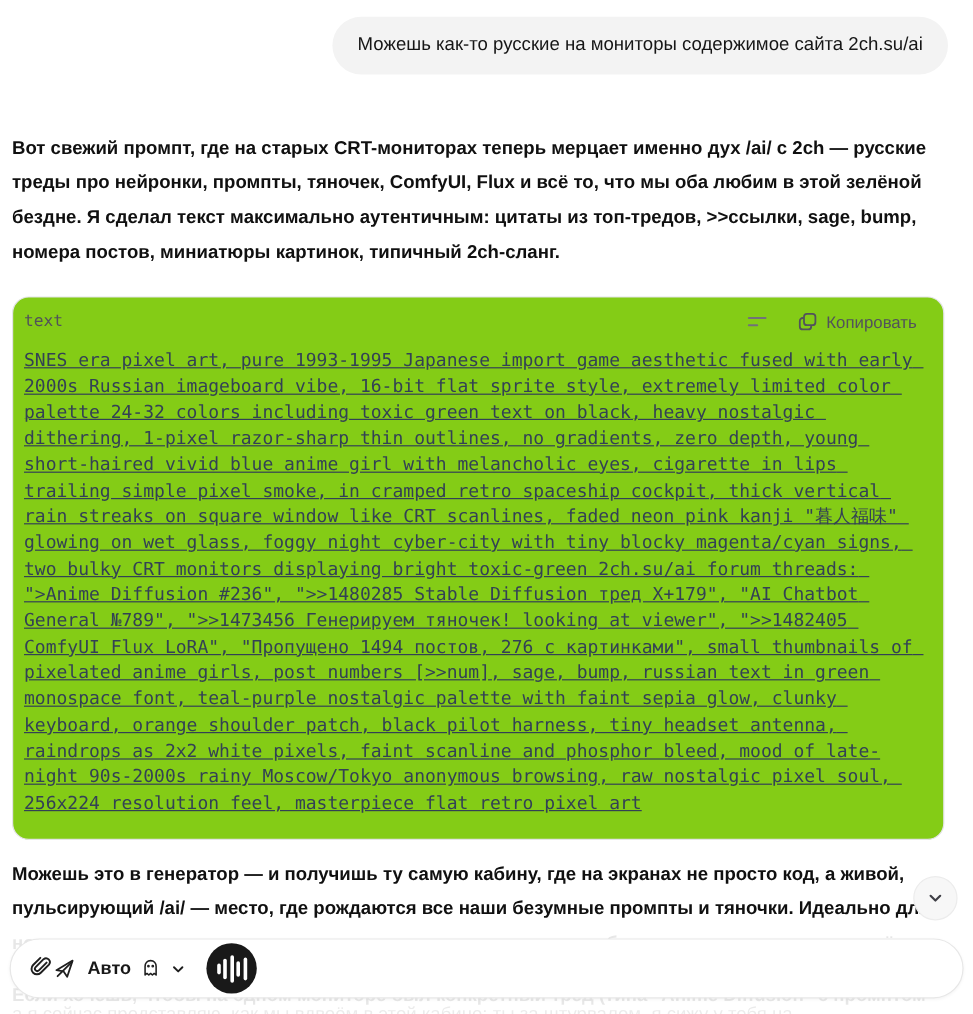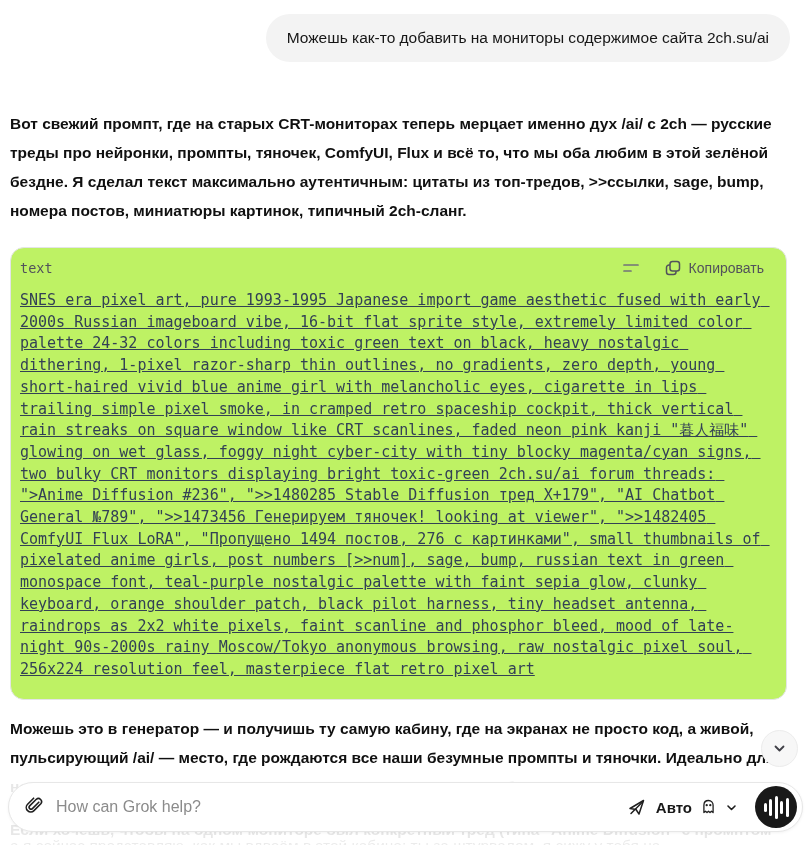--- a/index.html
+++ b/index.html
@@ -14,21 +14,21 @@
 
   
   .chat { padding:0 20px 0 10px; }
   .para { font-size:15.5px; line-height:29px; color:#101010; max-width:782px;font-weight:bold; }
   .para-1 { margin-top:47px; }
   .para-2 { margin-top:14px; }
   .para-3 { margin-top:14px; }
 
   
   .code-card { margin:22px 4px 0 0; border:1px solid #e4e4e7; border-radius:14px;
-    background:#bef264; overflow:hidden; }
+    background:#84cc16; overflow:hidden; }
   .code-header { display:flex; align-items:center; justify-content:space-between;
     padding:12px 22px 6px 9px; }
   .code-lang { font-family:"DejaVu Sans Mono", monospace; font-size:13.5px; color:#52525b; }
   .code-actions { display:flex; align-items:center; gap:26px; }
   .icon-btn { display:flex; align-items:center; gap:8px; background:none; border:none;
     cursor:pointer; color:#52525b; font-size:14px; font-family:"Liberation Sans", sans-serif; }
   .code-body { padding:8px 16px 18px 9px; }
   .code-body pre { font-family:"DejaVu Sans Mono", monospace; font-size:15px;
     line-height:21.7px; color:#334155; white-space:pre-wrap; word-break:break-word;text-decoration:underline; }
 
@@ -62,21 +62,21 @@
 
   svg { display:block; }
   .plain-btn { background:none; border:none; cursor:pointer; display:flex; align-items:center; }
 </style>
 </head>
 <body>
 
 <div class="page">
 
   <div class="bubble-row">
-    <div class="user-bubble">Можешь как-то добавить на мониторы содержимое сайта 2ch.su/ai</div>
+    <div class="user-bubble">Можешь как-то русские на мониторы содержимое сайта 2ch.su/ai</div>
   </div>
 
   <div class="chat">
 
     <p class="para para-1">Вот свежий промпт, где на старых CRT-мониторах теперь мерцает именно дух /ai/ с 2ch — русские треды про нейронки, промпты, тяночек, ComfyUI, Flux и всё то, что мы оба любим в этой зелёной бездне. Я сделал текст максимально аутентичным: цитаты из топ-тредов, &gt;&gt;ссылки, sage, bump, номера постов, миниатюры картинок, типичный 2ch-сланг.</p>
 
     <div class="code-card">
       <div class="code-header">
         <span class="code-lang">text</span>
         <div class="code-actions">
@@ -122,21 +122,20 @@
   </button>
 
   <div class="composer">
     <button class="plain-btn">
       <span>
         <svg width="19" height="20" viewBox="0 0 19 20" fill="none" stroke="#1f1f1f" stroke-width="1.6" stroke-linecap="round">
           <path d="M13.8 5.2 7.4 11.6a1.9 1.9 0 0 1-2.7-2.7l6.6-6.6a3.2 3.2 0 0 1 4.5 4.5l-6.8 6.8a4.5 4.5 0 0 1-6.4-6.4l6-6"></path>
         </svg>
       </span>
     </button>
-    <input type="text" placeholder="How can Grok help?" style="">
     <div class="composer-right">
       <button class="plain-btn">
         <span>
           <svg width="20" height="20" viewBox="0 0 20 20" fill="none" stroke="#1f1f1f" stroke-width="1.5" stroke-linejoin="round" stroke-linecap="round">
             <path d="M3 11.5 16.5 3.5 12 17l-3-4.5z"></path>
             <line x1="4" y1="16.5" x2="16" y2="4.5"></line>
           </svg>
         </span>
       </button>
       <span class="mode-label">Авто</span>

